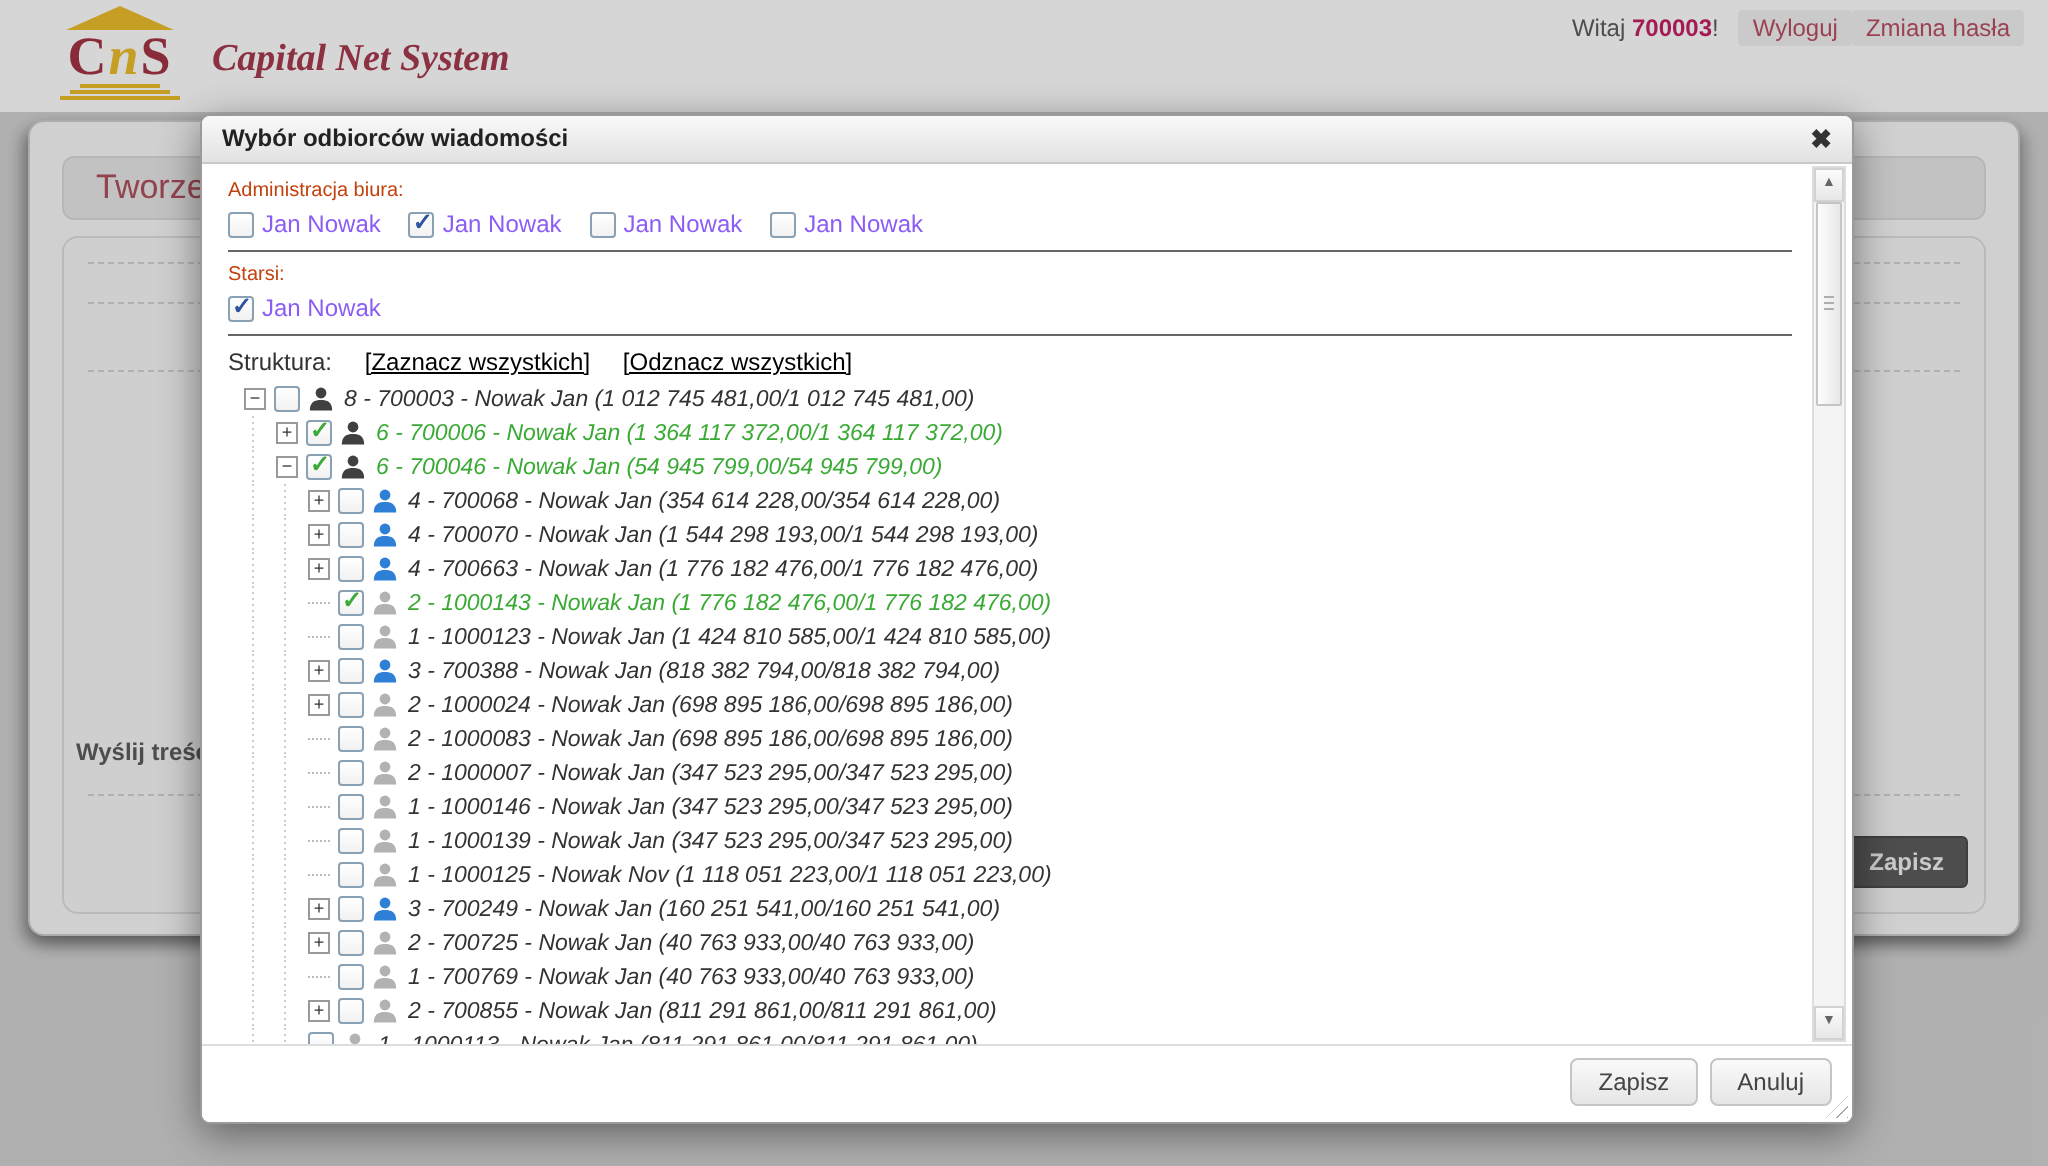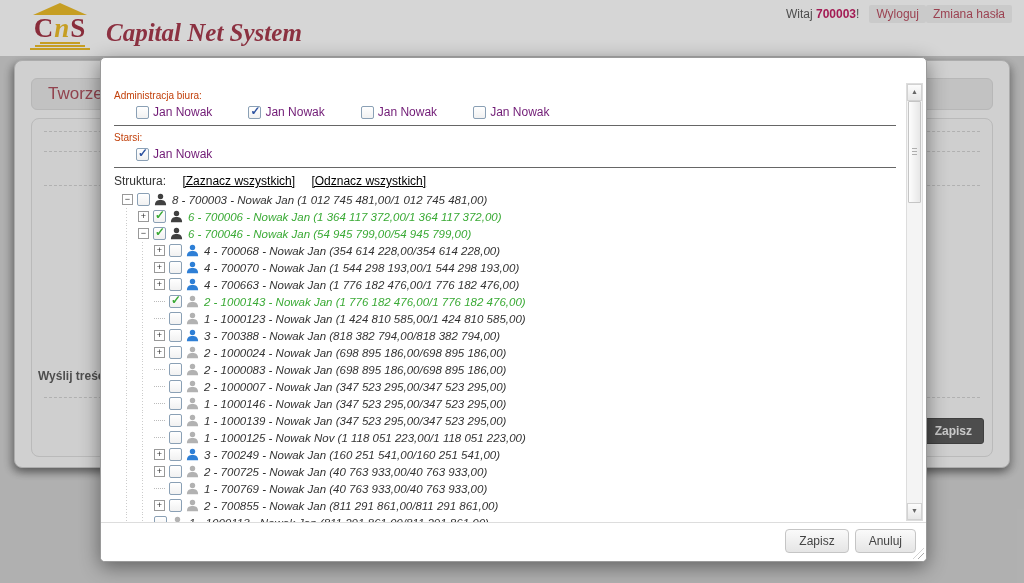--- a/index.html
+++ b/index.html
@@ -12,21 +12,21 @@
   .logo-mark{display:flex;flex-direction:column;align-items:center;width:64px;}
   .roof{width:0;height:0;border-left:27px solid transparent;border-right:27px solid transparent;
         border-bottom:12px solid #e8b822;}
   .logo-cns{font-family:"Liberation Serif",serif;font-weight:bold;font-size:27px;line-height:26px;
             letter-spacing:1px;color:#9e2c3e;}
   .logo-cns .gold{color:#e8b822;font-style:italic;}
   .steps{display:flex;flex-direction:column;align-items:center;gap:1px;margin-top:1px;}
   .steps div{height:2px;background:#e8b822;}
   .s1{width:40px;} .s2{width:50px;} .s3{width:60px;}
   .logo-title{font-family:"Liberation Serif",serif;font-style:italic;font-weight:bold;
-              font-size:25px;color:#a13346;margin:16px 0 0 14px;}
+              font-size:19px;color:#a13346;margin:16px 0 0 14px;}
   .welcome{position:absolute;right:12px;top:7px;font-size:12px;color:#555;display:flex;
            align-items:center;gap:10px;}
   .welcome b{color:#be185d;}
   .hlink{color:#b4475a;background:#ededed;border-radius:2px;padding:2px 7px;cursor:pointer;}
   .nav{position:absolute;right:10px;top:30px;display:flex;gap:23px;}
   .nav-item{font-size:14.5px;font-weight:bold;color:#999;cursor:pointer;}
 
   
   .card{position:absolute;left:14px;top:60px;width:994px;height:406px;background:#f4f4f4;
         border-radius:8px;border:1px solid #c9c9c9;box-shadow:-3px 4px 8px rgba(0,0,0,0.35),3px 4px 8px rgba(0,0,0,0.25);}
@@ -47,21 +47,21 @@
   .modal{position:absolute;left:100px;top:57px;width:825px;height:503px;background:#fff;
          border:1px solid #9a9a9a;border-radius:5px;box-shadow:0 5px 20px rgba(0,0,0,0.45);}
   .modal-title{position:relative;height:23px;background:linear-gradient(#f9f9f9,#e2e2e2);
                border-bottom:1px solid #c9c9c9;border-radius:4px 4px 0 0;font-size:12px;
                font-weight:bold;color:#222;line-height:23px;padding-left:10px;}
   .close{position:absolute;right:10px;top:0;font-size:13px;font-weight:bold;color:#333;cursor:pointer;}
   .modal-content{position:absolute;top:24px;left:0;right:0;bottom:38px;overflow:hidden;
                  padding:8px 30px 0 13px;background:#fff;border-radius:0;}
   .sec-label{font-size:10px;color:#c2410c;margin:0 0 4px;}
   .check-row{display:flex;gap:14px;margin-bottom:5px;}
-  .check-item{display:flex;align-items:center;gap:4px;font-size:12px;color:#701a75;margin-left:22px;}
+  .check-item{display:flex;align-items:center;gap:4px;font-size:12px;color:#8b5cf6;}
   .cb{width:13px;height:13px;box-sizing:border-box;border:1px solid #8aa0b5;border-radius:2px;
       background:linear-gradient(#fff,#f1f1f1);position:relative;flex:none;}
   .cb.checked::after{content:"✓";position:absolute;left:1px;top:-3px;font-size:12px;
                      font-weight:bold;color:#2d52a0;}
   .cb.green-check::after{color:#3aaa35;}
   hr.sep{border:none;border-top:1px solid #666;margin:6px 0;}
   .struktura-line{font-size:12px;color:#333;margin:2px 0 3px;}
   .struktura-line a{color:#000000;text-decoration:underline;margin-left:13px;cursor:pointer;}
 
   
@@ -133,20 +133,24 @@
       <div class="dash d3"></div>
       <div class="dash d4"></div>
       <div class="send-label">Wyślij treść wia</div>
       <button class="dark-btn">Zapisz</button>
     </div>
   </div>
 
   <div class="overlay"></div>
 
   <div class="modal">
+    <div class="modal-title">
+      <span>Wybór odbiorców wiadomości</span>
+      <span class="close">✖</span>
+    </div>
 
     <div class="modal-content">
       <div class="sec-label">Administracja biura:</div>
       <div class="check-row" id="admin-checks">
           <label class="check-item">
             <span class="cb"></span>
             <span>Jan Nowak</span>
           </label>
           <label class="check-item">
             <span class="cb checked"></span>

